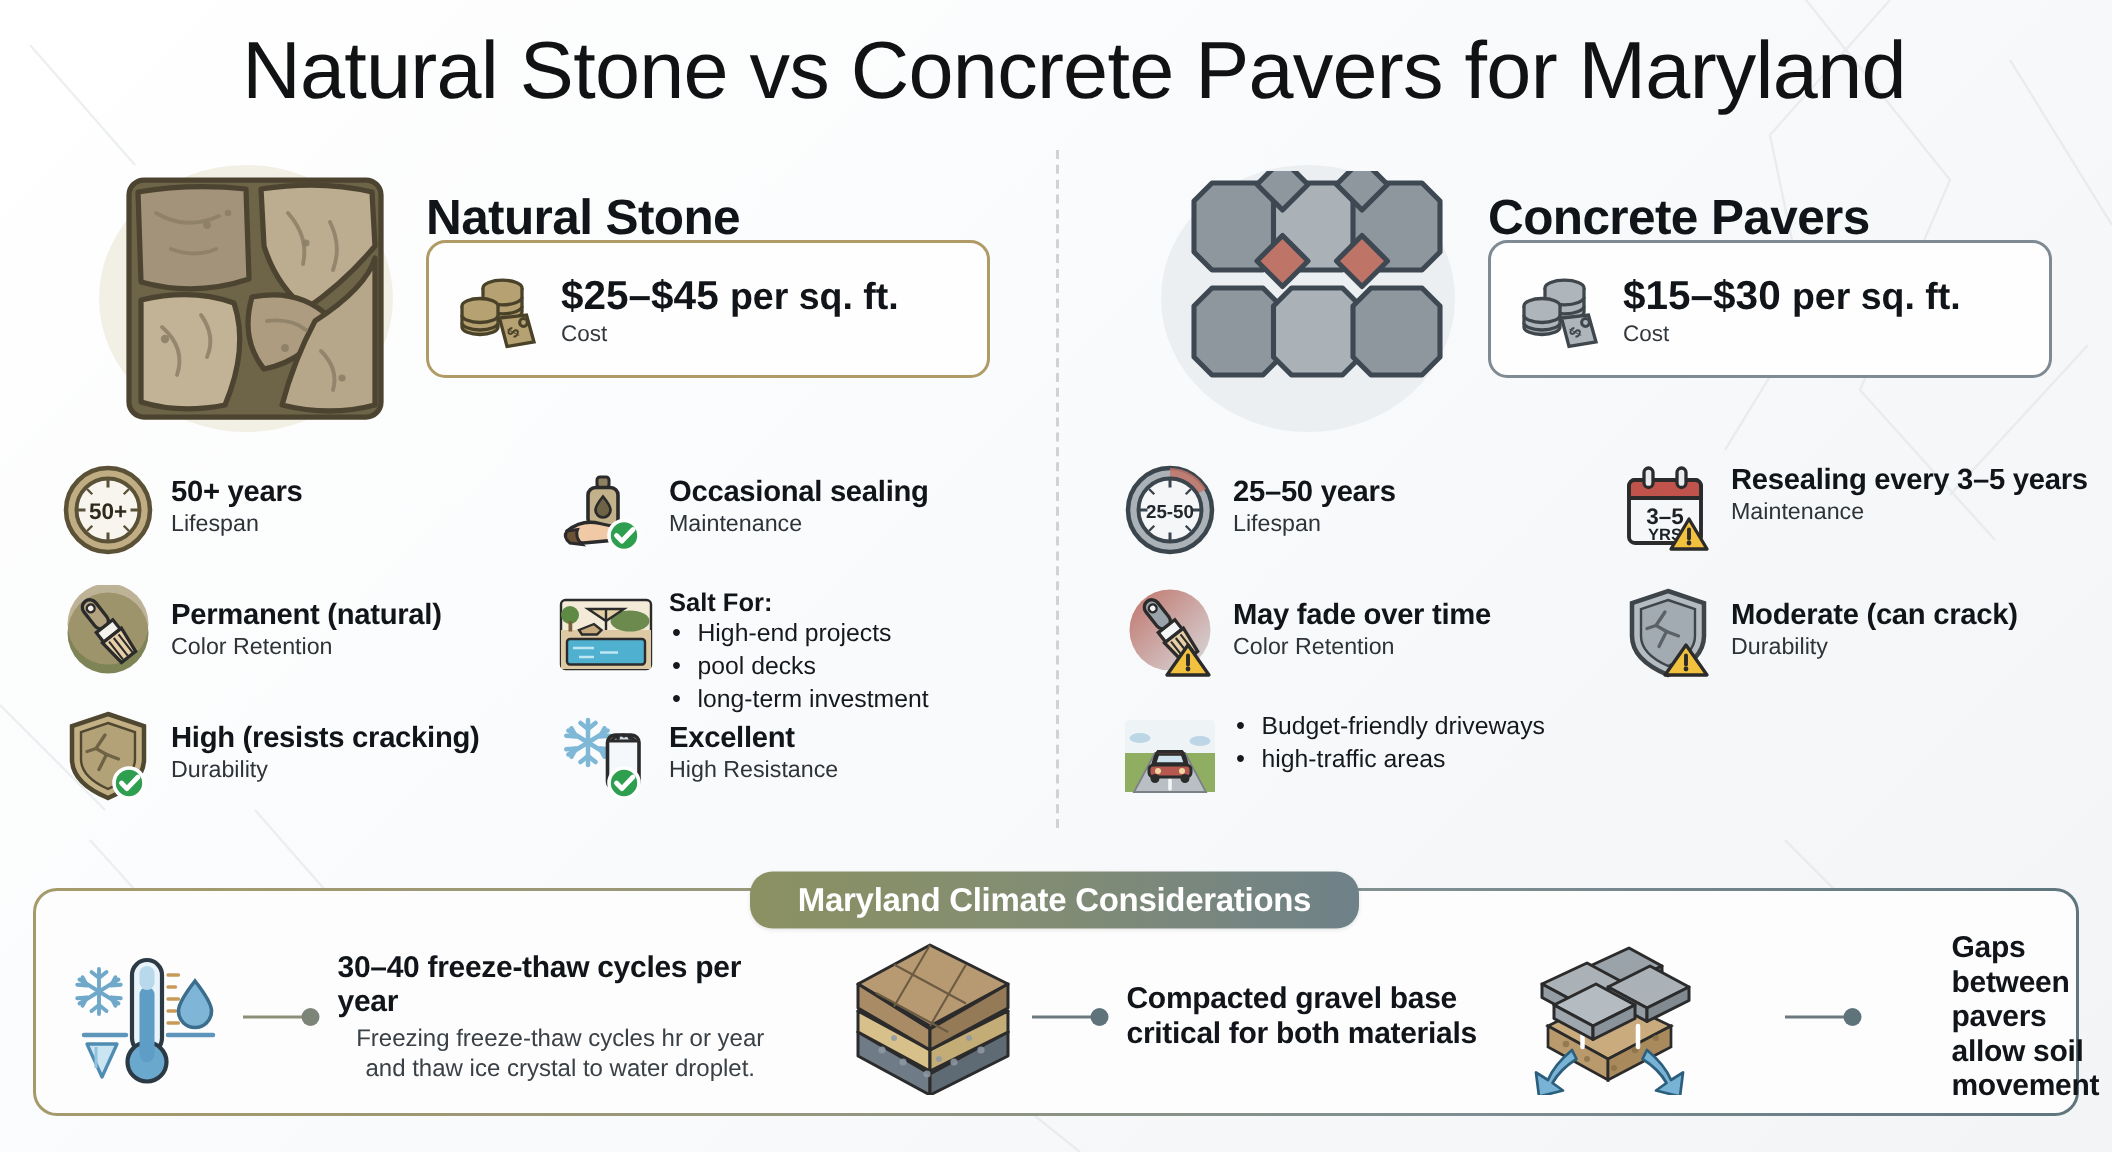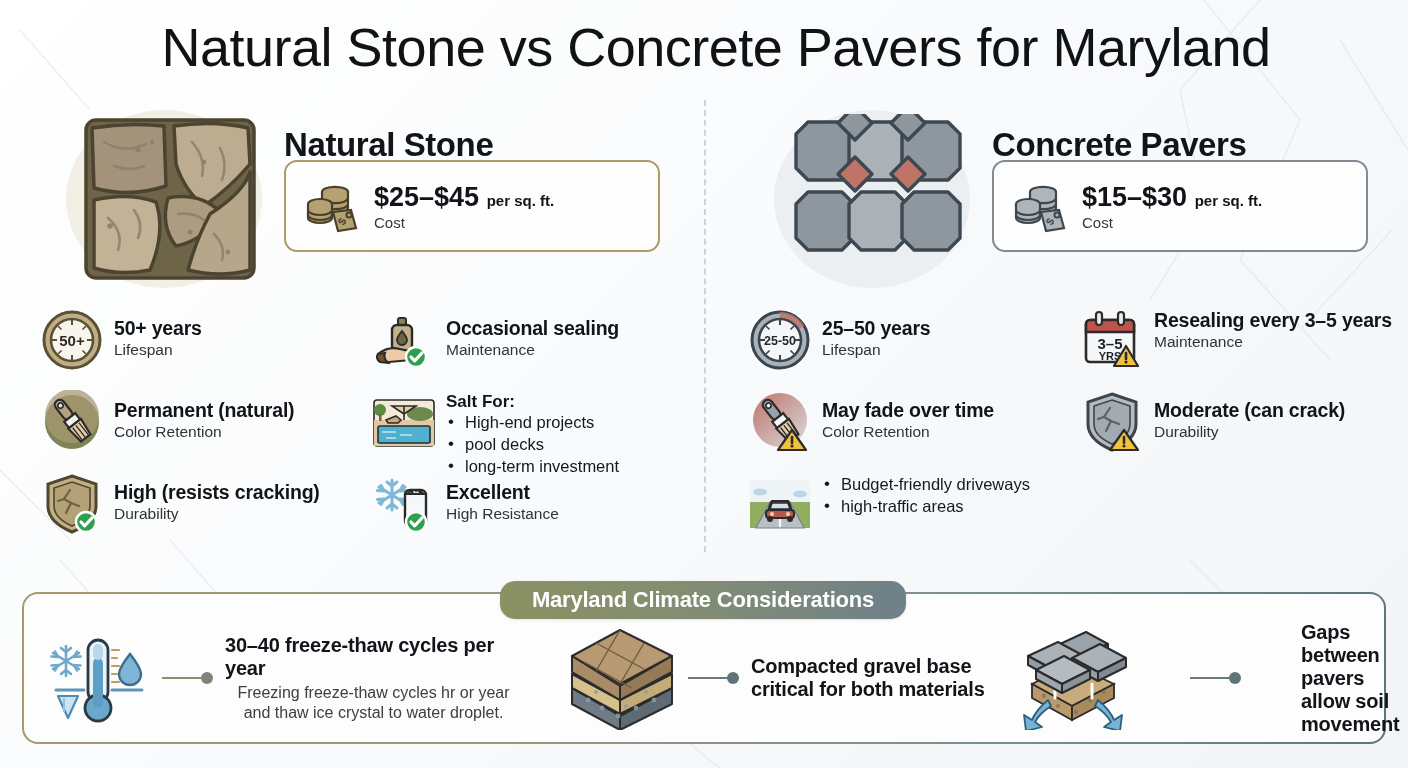--- a/index.html
+++ b/index.html
@@ -66,21 +66,21 @@
     background: #fefefe;
     border-radius: 13px;
     display: flex; align-items: center;
     padding-left: 16px;
   }
   .cost-card.stone  { border: 2.5px solid #b09a66; }
   .cost-card.paver  { border: 2.5px solid #7f8a92; }
   .cost-icon { width: 62px; height: 60px; flex: 0 0 62px; margin-right: 10px; }
   .cost-text { padding-top: 2px; }
   .cost-main { font-size: 27px; font-weight: 700; color: #111418; white-space: nowrap; line-height: 1.05; }
-  .cost-main .unit { font-size: 15px; font-weight: 700; }
+  .cost-main .unit { font-size: 25px; font-weight: 700; }
   .cost-sub { font-size: 15px; color: #33383d; margin-top: 2px; }
 
   
   .feat-grid {
     position: absolute; top: 212px; left: 40px;
     width: 650px;
     display: grid;
     grid-template-columns: 332px 318px;
     grid-auto-rows: 82px;
   }

